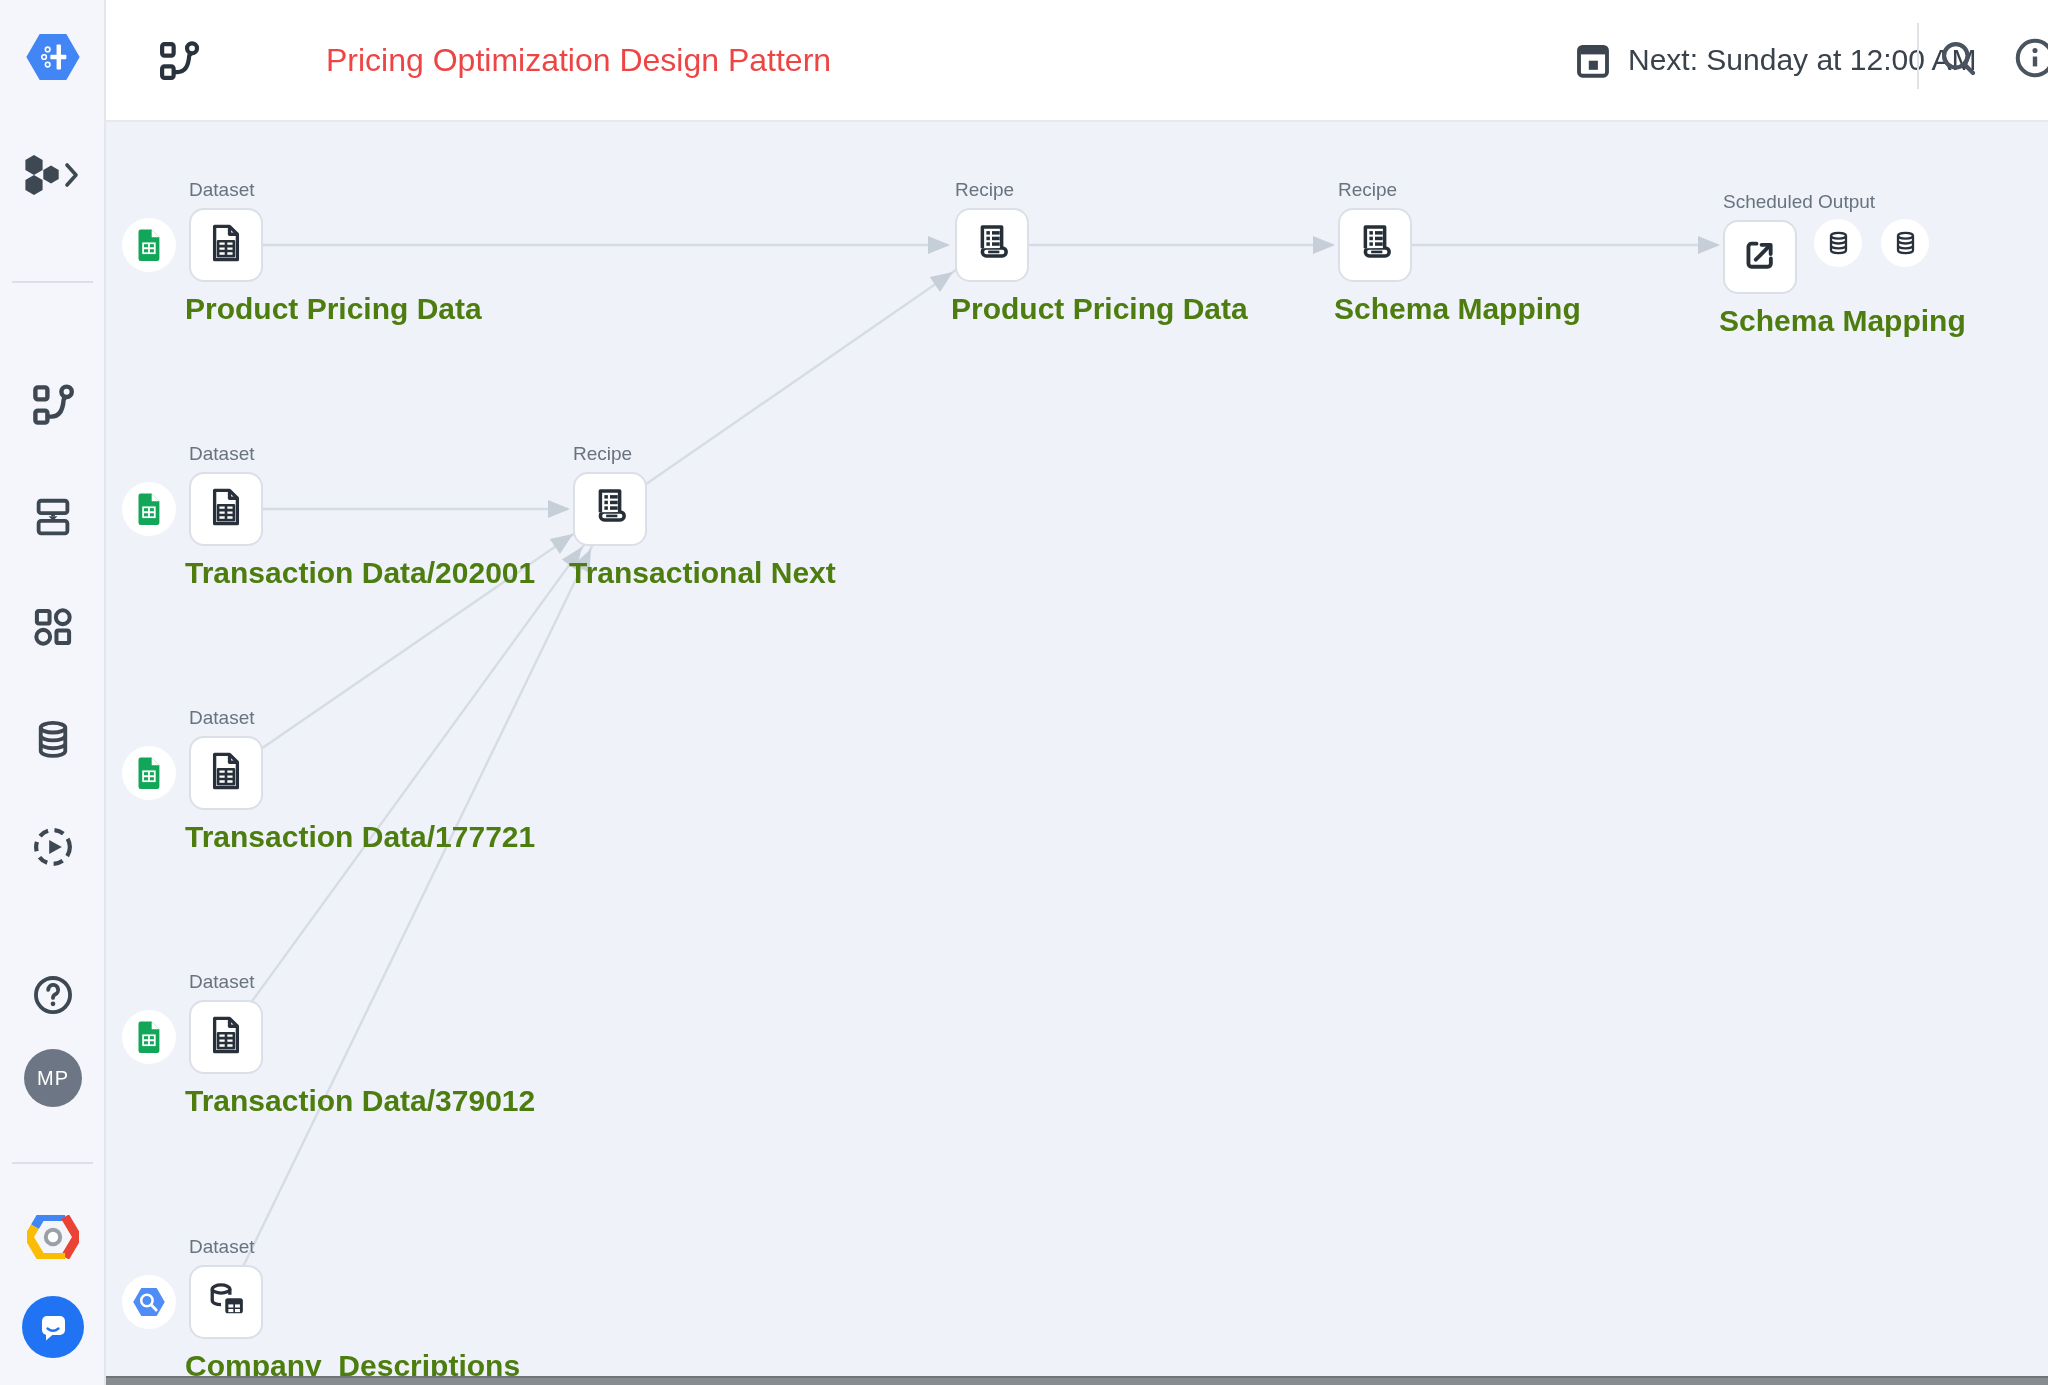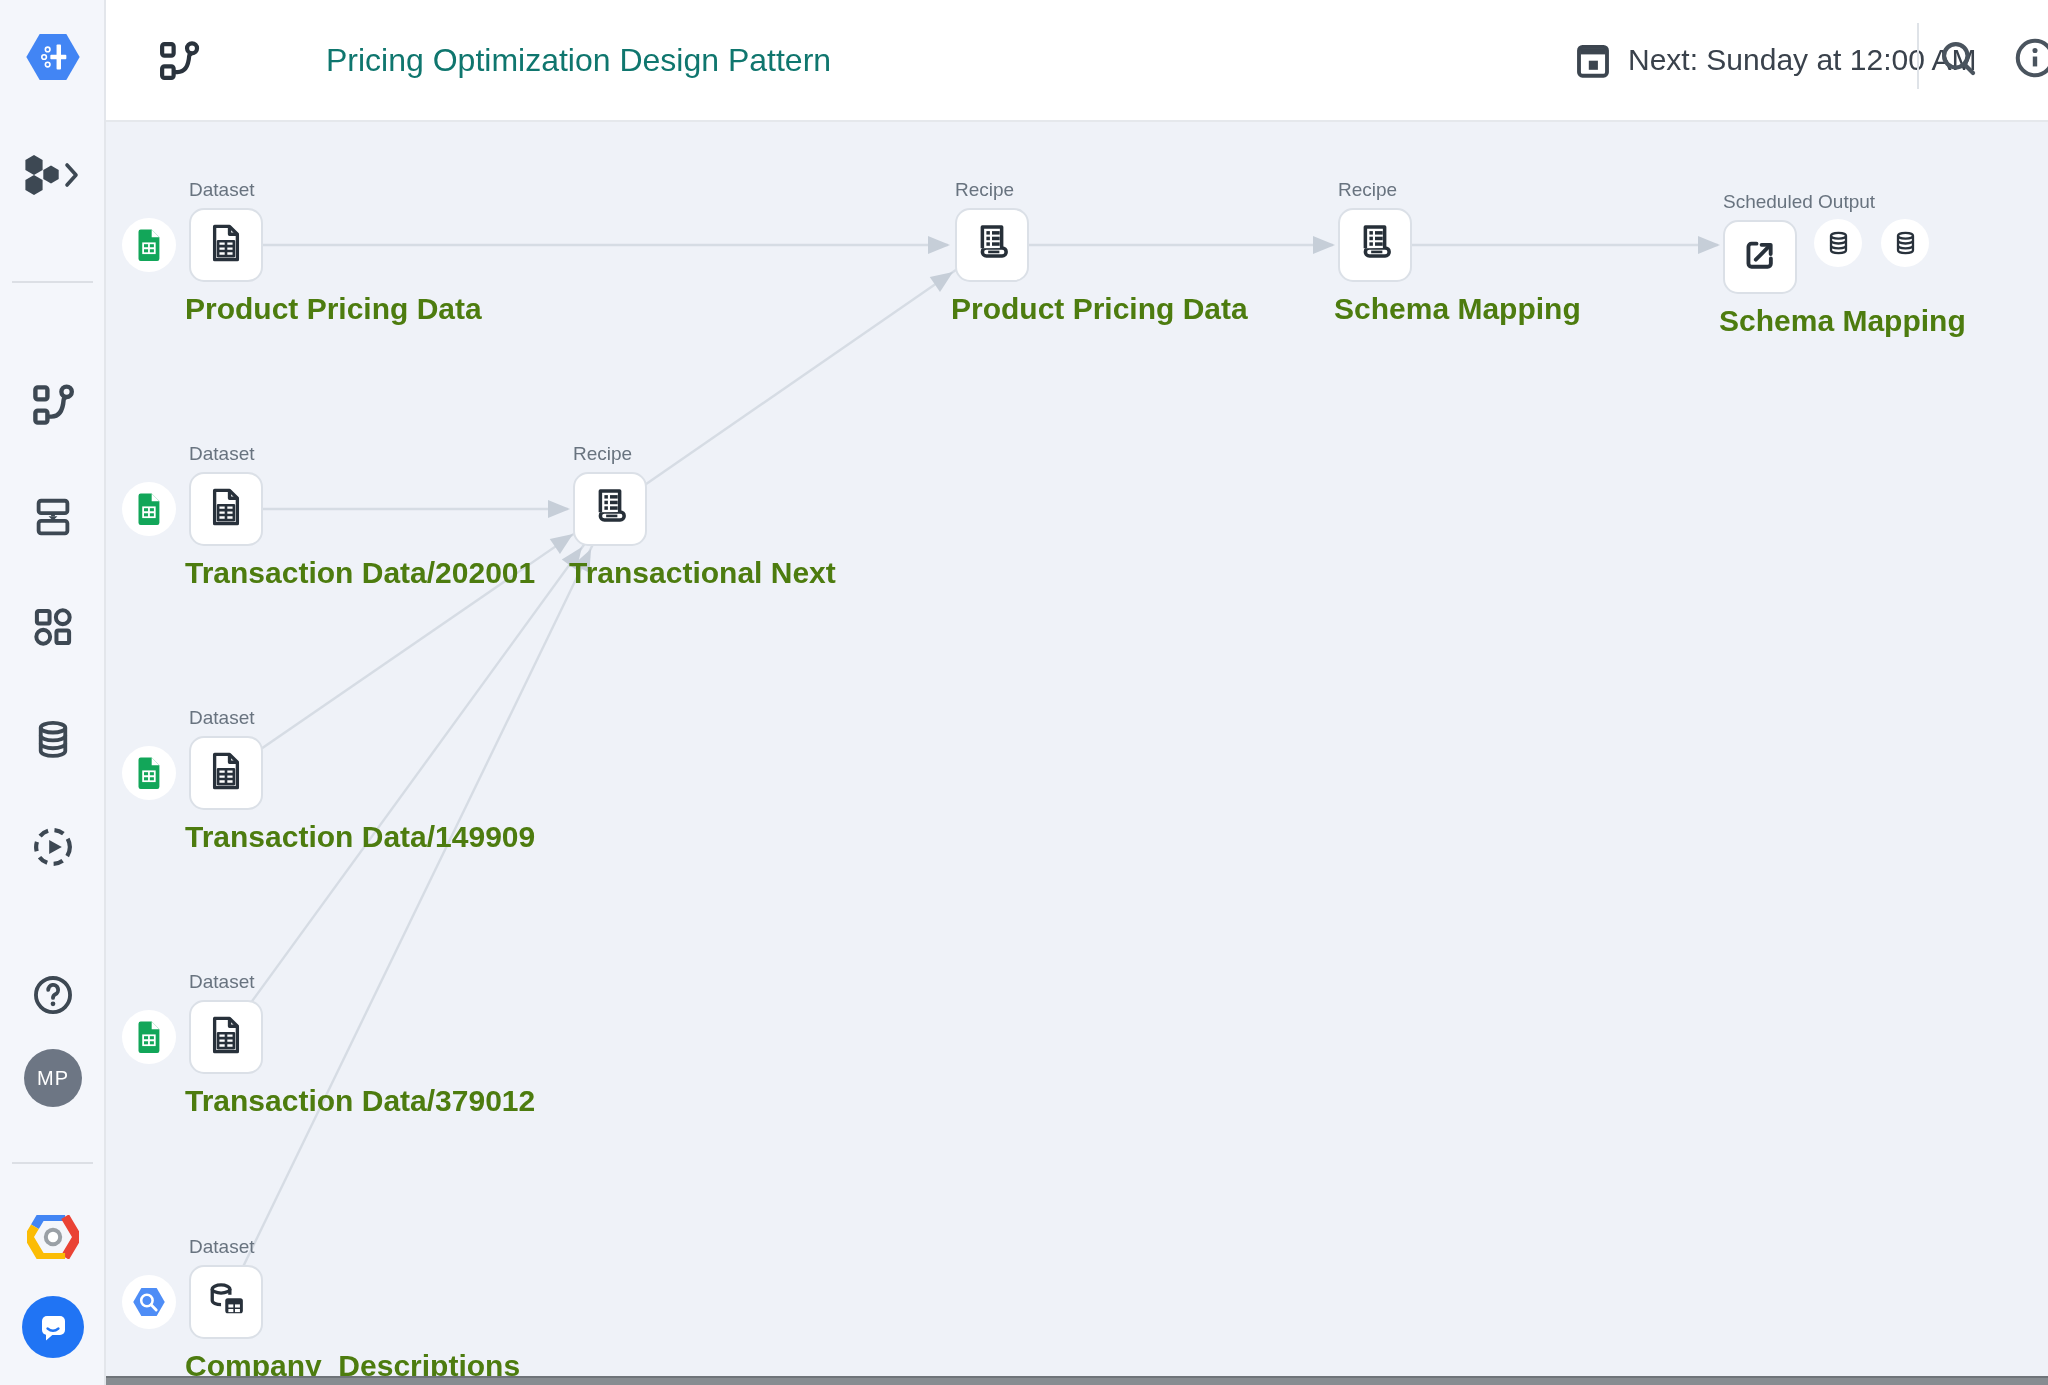--- a/index.html
+++ b/index.html
@@ -18,21 +18,21 @@
   .node-label { position:absolute; left:-6px; top:calc(100% + 12px); font-size:30px; font-weight:700; color:#4d7c0f; white-space:nowrap; }
   .badge { position:absolute; left:-69px; top:8px; width:54px; height:54px; background:#fff; border-radius:50%;
     display:flex; align-items:center; justify-content:center; }
   .db-target { position:absolute; width:48px; height:48px; background:#fff; border-radius:50%;
     display:flex; align-items:center; justify-content:center; }
 
   
   .header { position:absolute; left:106px; top:0; width:1942px; height:122px; background:#fff;
     border-bottom:2px solid #e5e8ec; z-index:2; }
   .header .title { position:absolute; left:220px; top:0; height:120px; display:flex; align-items:center;
-    font-size:32px; color:#0f766e; }
+    font-size:32px; color:#ef4444; }
   .hicon { position:absolute; }
   .next-run { position:absolute; left:1466px; top:0; height:120px; display:flex; align-items:center;
     font-size:30px; color:#3a424c; }
   .hdivider { position:absolute; left:1811px; top:23px; width:2px; height:66px; background:#dfe3e8; }
 
   
   .sidebar { position:absolute; left:0; top:0; width:106px; height:1385px; background:#f4f6fb;
     border-right:2px solid #e3e6eb; z-index:3; }
   .sb { position:absolute; display:flex; align-items:center; justify-content:center; }
   .sb-divider { position:absolute; left:12px; width:81px; height:2px; background:#dcdfe5; }
@@ -132,21 +132,21 @@
       <div class="badge">
         <svg width="27" height="33" viewBox="0 0 24 30">
           <path fill="#12a659" d="M4 0.5 h10 L21 7.5 V27 a2 2 0 0 1 -2 2 H4 a2 2 0 0 1 -2 -2 V2.5 a2 2 0 0 1 2 -2 Z"></path>
           <path fill="#ffffff" d="M14 0.5 V7.5 H21 Z"></path>
           <g stroke="#ffffff" stroke-width="1.6" fill="none">
             <rect x="6.2" y="13" width="10.6" height="9"></rect>
             <path d="M6.2 17.5 H16.8 M11.5 13 V22"></path>
           </g>
         </svg>
       </div>
-      <div class="node-label">Transaction Data/149909</div>
+      <div class="node-label">Transaction Data/177721</div>
     </div>
 
     <div class="node-card" style="left:189px;top:1000px;">
       <div class="type-label">Dataset</div>
       <span>
         <svg width="42" height="42" viewBox="0 0 24 24" fill="none" stroke="#28313b" stroke-width="1.9" stroke-linejoin="round">
           <path d="M5.5 2.5 H14 L18.5 7 V21.5 H5.5 Z"></path>
             <path d="M14 2.5 V7 H18.5"></path>
           <rect x="7.5" y="11" width="9" height="8.5" stroke-width="1.5"></rect>
           <path d="M7.5 13.8 H16.5 M7.5 16.6 H16.5 M12 11 V19.5" stroke-width="1.5"></path>

